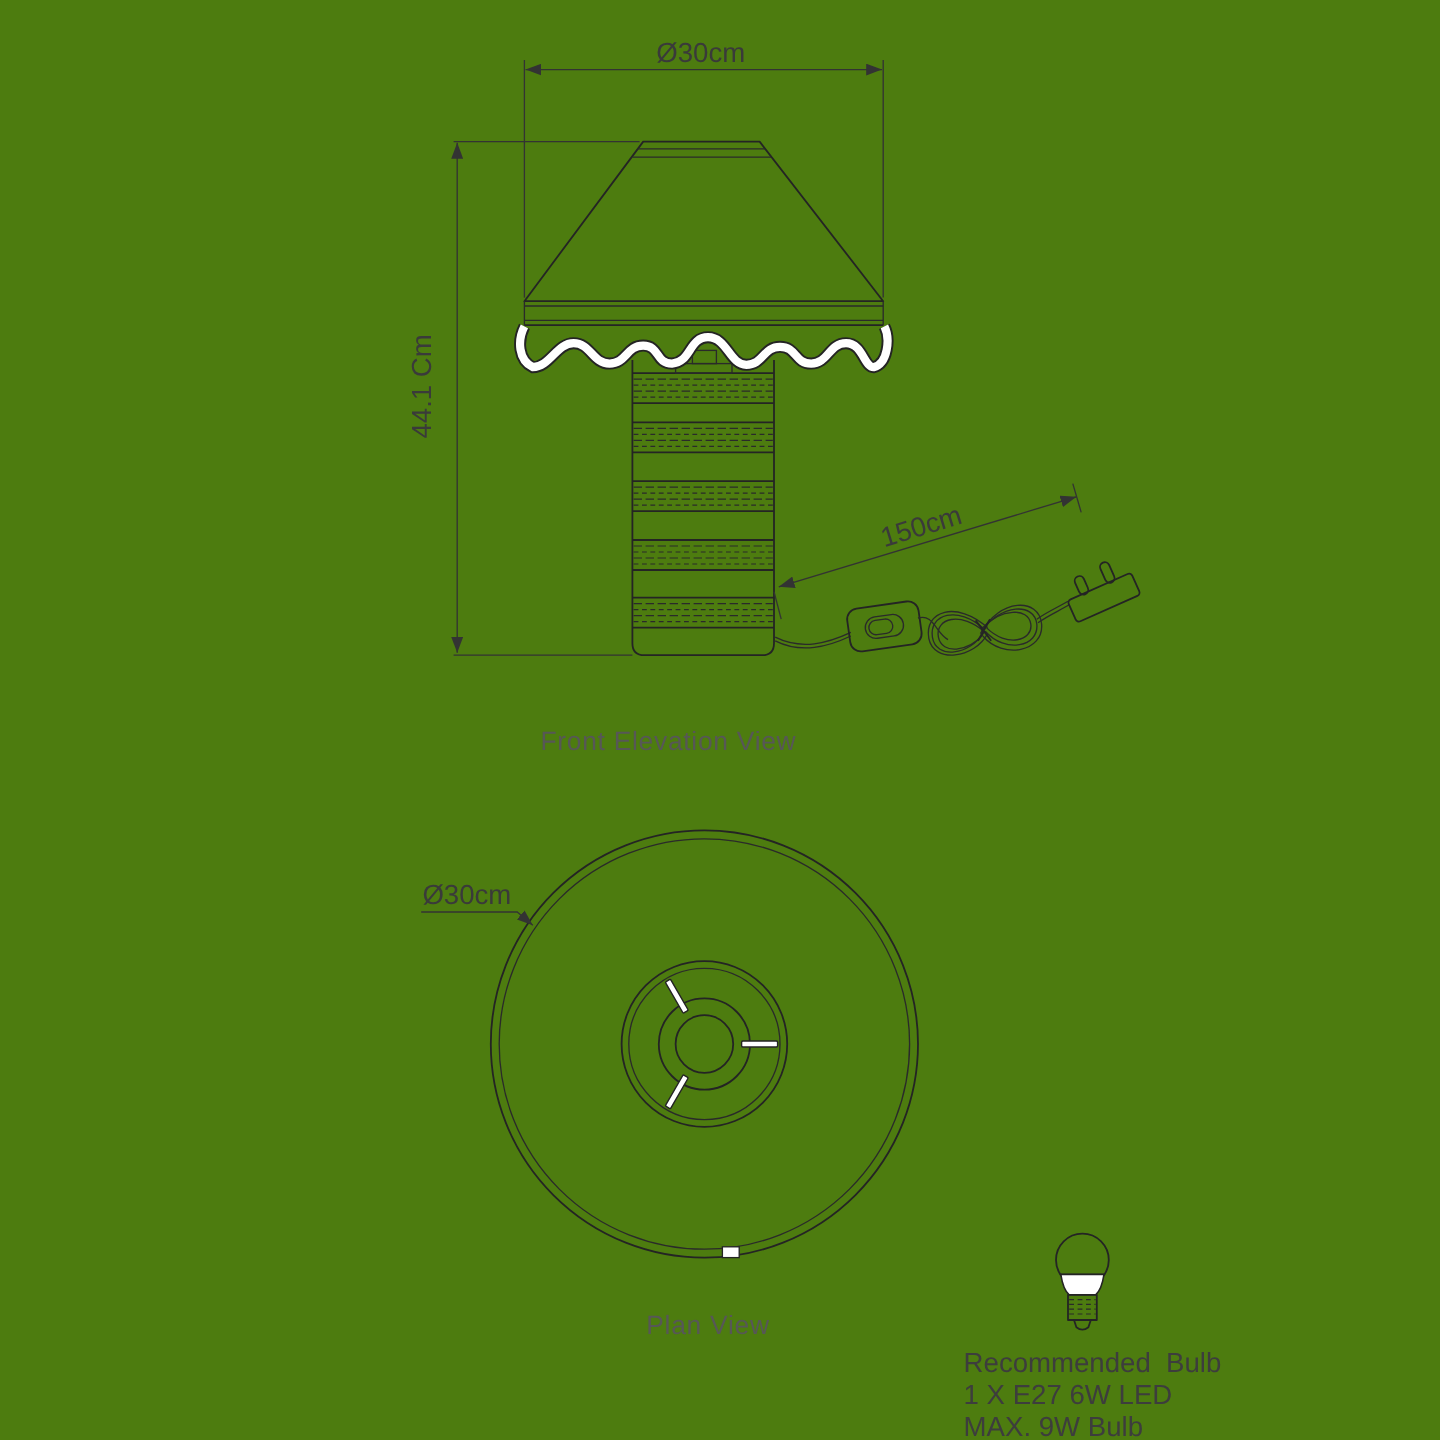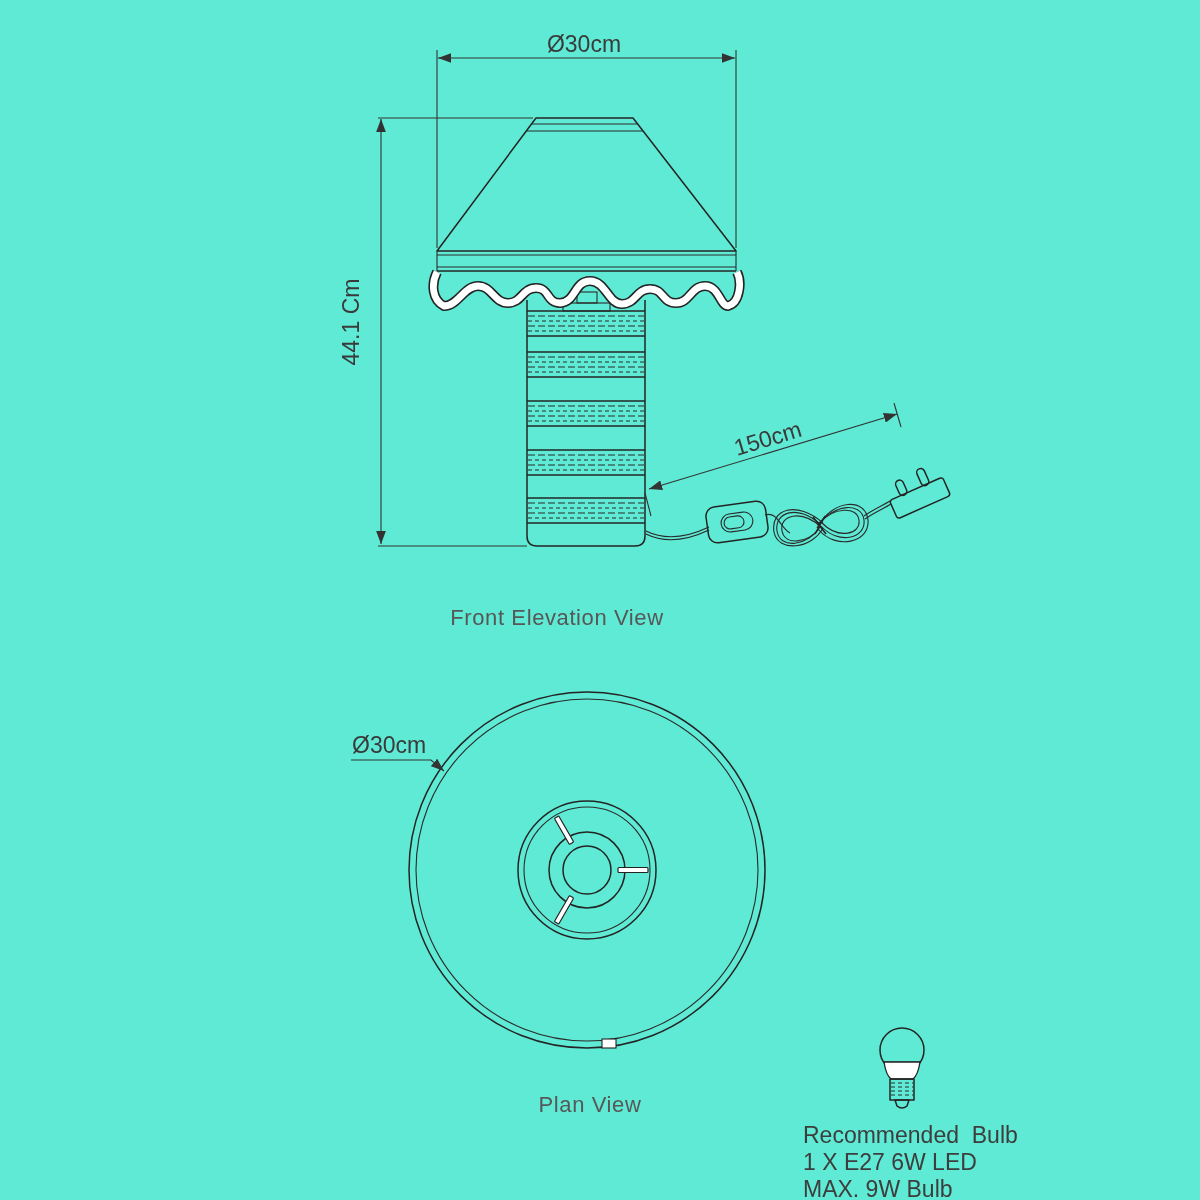--- a/index.html
+++ b/index.html
@@ -1,16 +1,16 @@
 <!DOCTYPE html>
 <html><head>
 <meta charset="utf-8">
 <style>
   html,body{margin:0;padding:0;background:#ffffff;}
-  .canvas{position:relative;width:1200px;height:1200px;background:#5eead4;overflow:hidden;}
+  .canvas{position:relative;width:1200px;height:1200px;background:#4d7c0f;overflow:hidden;}
   svg{display:block;}
   svg text{font-family:"Liberation Sans","DejaVu Sans",sans-serif;white-space:pre;}
   .dim-label{fill:#3a3a3a;font-size:23px;}
   .view-title{fill:#575757;font-size:22px;letter-spacing:0.6px;}
   .note-text{fill:#3d3d3d;font-size:23px;}
   .ln{stroke:#242424;fill:none;stroke-width:1.5;stroke-linejoin:round;}
   .thin{stroke:#2a2a2a;fill:none;stroke-width:1.1;}
   .dim{stroke:#333;fill:none;stroke-width:1.1;}
   .dashrow{stroke:#2a2a2a;fill:none;stroke-width:1;stroke-dasharray:7 3;}
   .dashrow2{stroke:#2a2a2a;fill:none;stroke-width:1;stroke-dasharray:4 3;}

